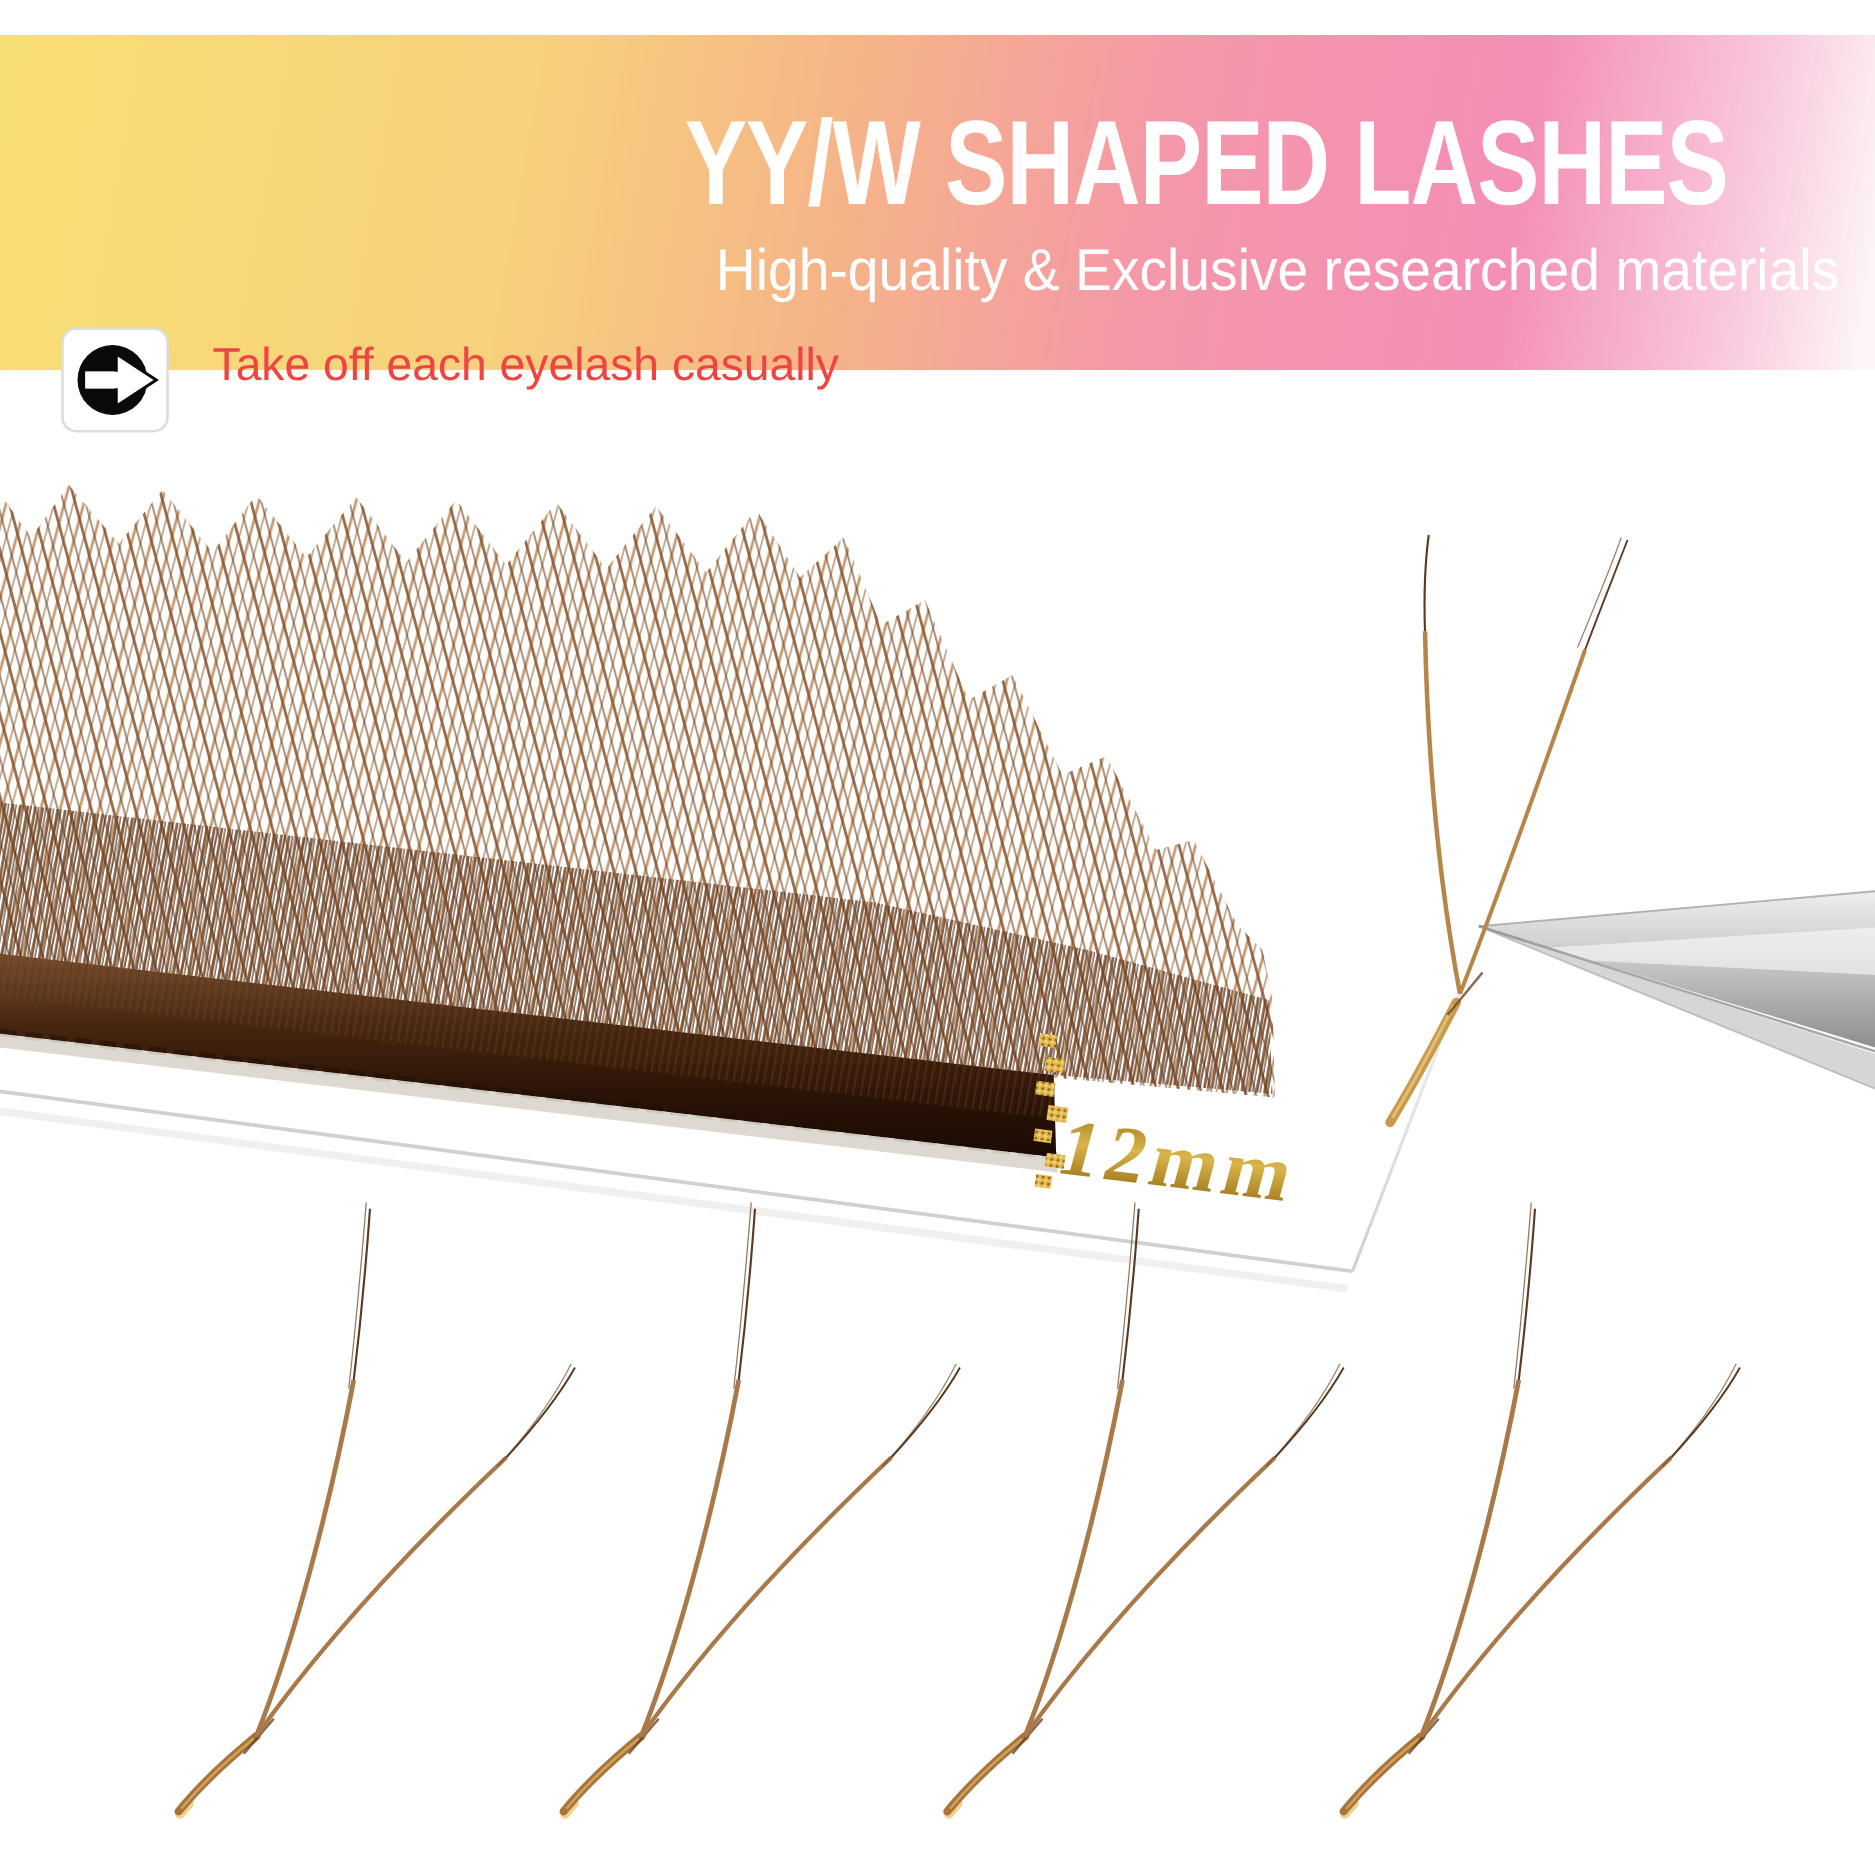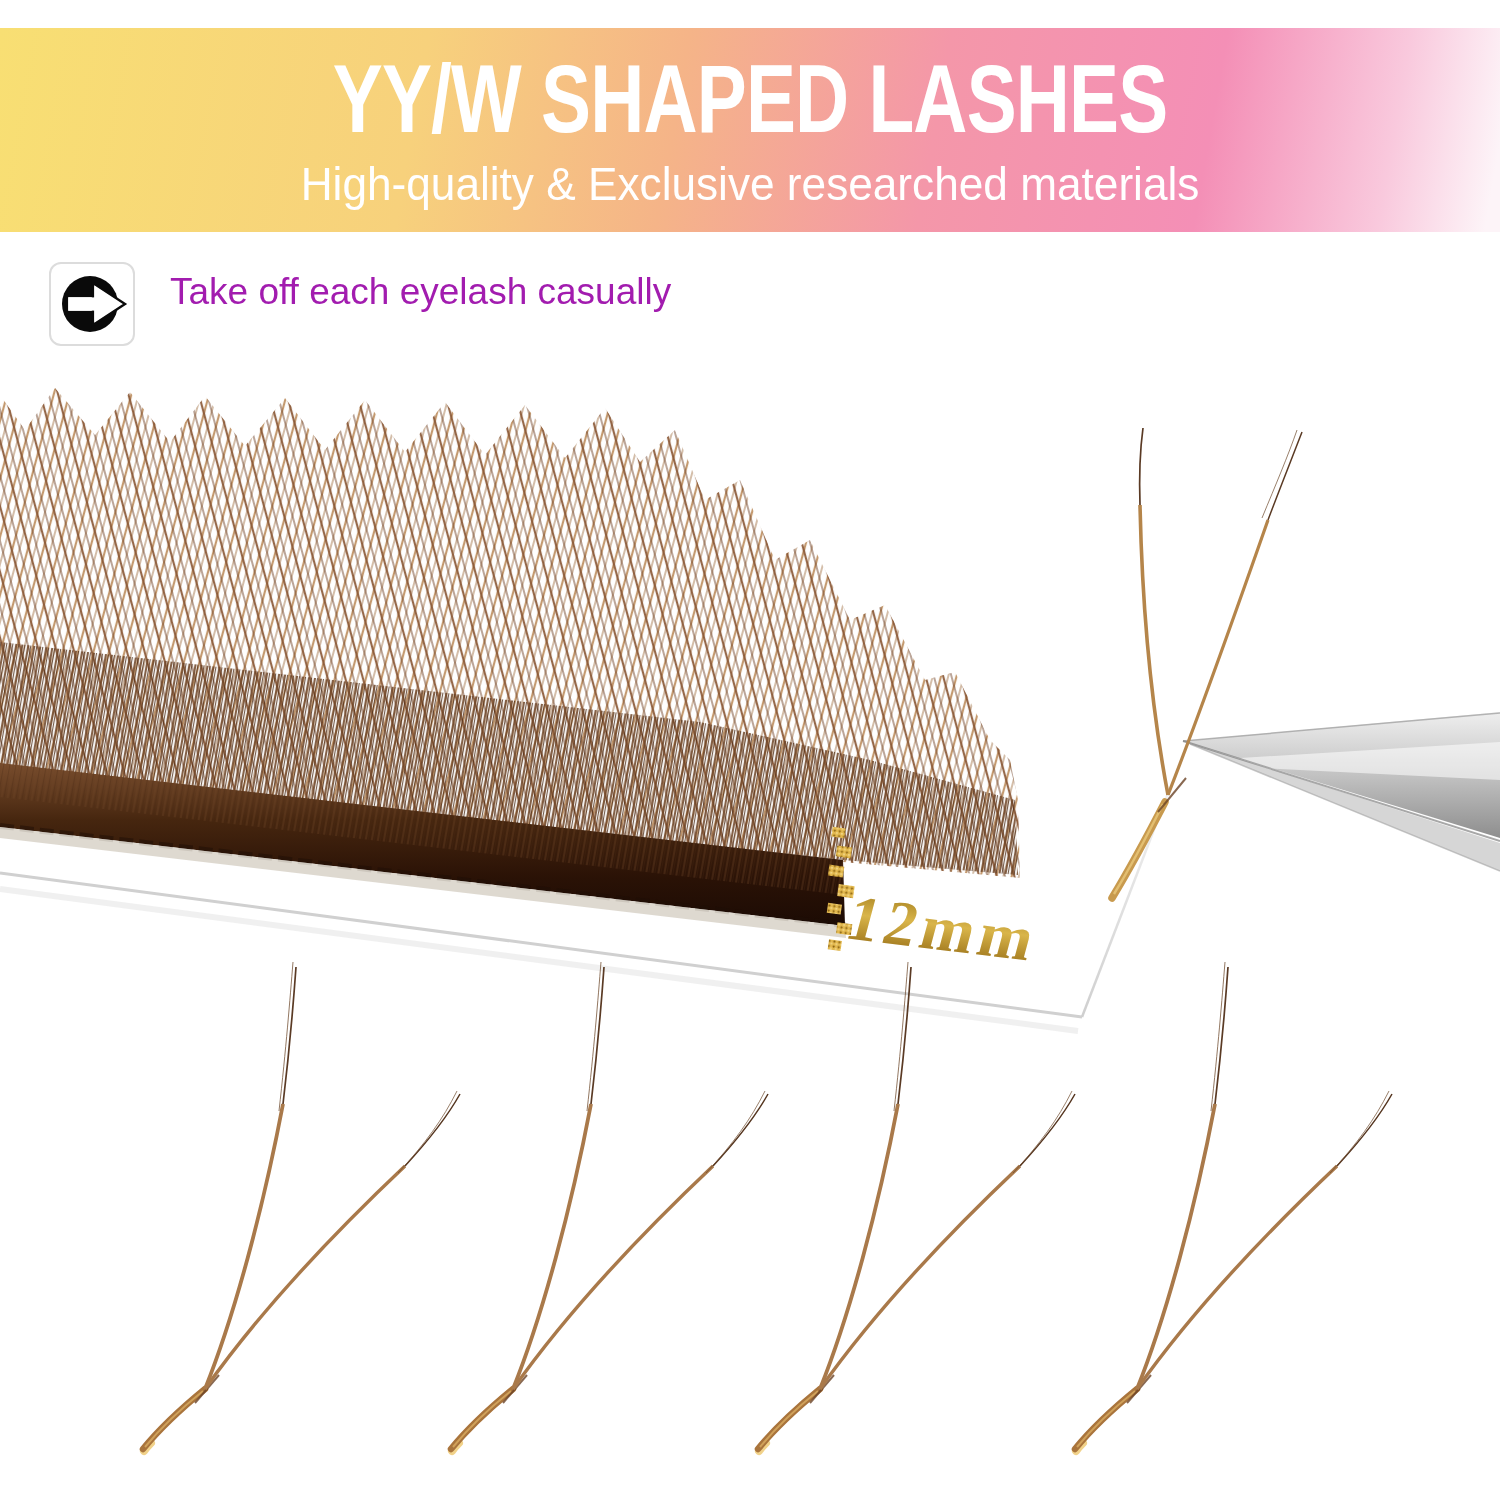--- a/index.html
+++ b/index.html
@@ -1,29 +1,29 @@
 <!DOCTYPE html>
 <html><head>
 <meta charset="utf-8">
 <style>
   html,body{margin:0;padding:0;background:#ffffff;}
   .stage{position:relative;width:1500px;height:1500px;overflow:hidden;background:#fff;
          font-family:"Liberation Sans",sans-serif;}
   
-  .banner{position:absolute;left:0;top:28px;width:1500px;height:204px;
+  .banner{position:absolute;left:0;top:28px;width:1500px;height:268px;
     background:linear-gradient(100deg,#f8df73 0%,#f7d17c 28%,#f5b488 45%,#f497a9 62%,#f48fb6 80%,#f9c9dd 92%,#fdf4f8 99%);
-    display:flex;flex-direction:column;align-items:center;justify-content:center;color:#fff;text-align:center;}
+    display:flex;flex-direction:column;align-items:flex-end;justify-content:center;color:#fff;text-align:center;}
   .banner-title{font-size:96px;font-weight:bold;line-height:1;letter-spacing:-1px;
     transform:scaleX(.78);transform-origin:50% 50%;white-space:nowrap;margin-top:2px;}
   .banner-sub{font-size:47px;line-height:1.15;transform:scaleX(.94);transform-origin:50% 50%;
     white-space:nowrap;margin-top:10px;font-weight:400;}
   
   .feature-icon{position:absolute;left:49px;top:262px;width:86px;height:84px;background:#fff;
     border:2px solid #dcdcdc;border-radius:12px;display:flex;align-items:center;justify-content:center;box-sizing:border-box;}
-  .feature-text{position:absolute;left:170px;top:266px;color:#a21caf;font-size:37px;line-height:52px;white-space:nowrap;}
+  .feature-text{position:absolute;left:170px;top:266px;color:#ef4444;font-size:37px;line-height:52px;white-space:nowrap;}
   
   .photo{position:absolute;left:0;top:0;width:1500px;height:1500px;}
 </style>
 </head>
 <body>
 
 <div class="stage">
 
   <div class="banner">
     <div class="banner-title">YY/W SHAPED LASHES</div>

